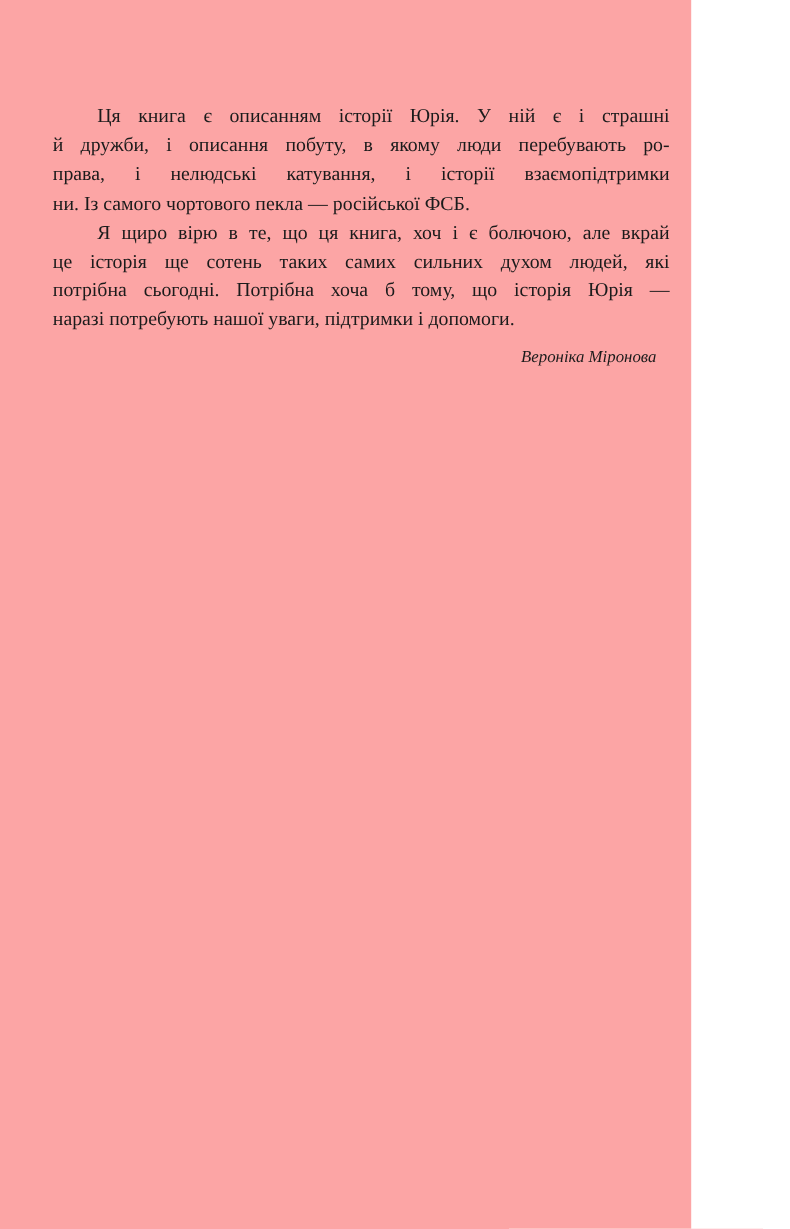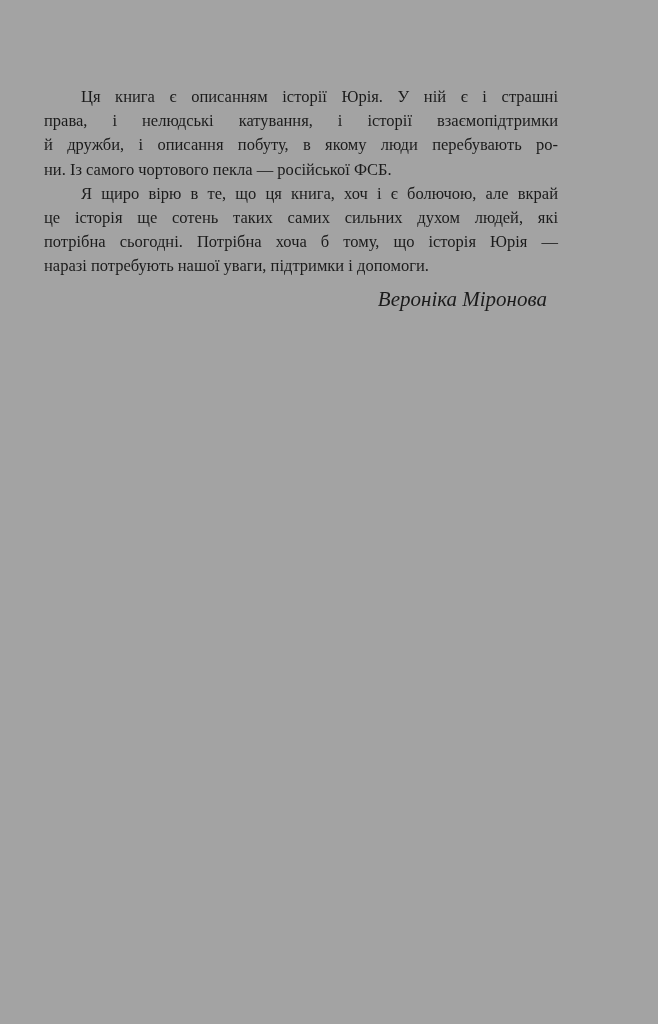--- a/index.html
+++ b/index.html
@@ -7,23 +7,23 @@
     padding: 0;
   }
   body {
     width: 658px;
     height: 1024px;
     background: #ffffff;
     font-family: "Liberation Serif", serif;
   }
   .page {
     position: relative;
-    width: 658px;
+    width: 576px;
     height: 1024px;
-    background: #a3a3a3;
+    background: #fca5a5;
     overflow: hidden;
   }
   .text-block {
     position: absolute;
     left: 44px;
     top: 85px;
     width: 514px;
     color: #1b1b1b;
     font-size: 16.5px;
     line-height: 24.2px;
@@ -39,33 +39,33 @@
   }
   .line.last {
     text-align: right;
     text-align-last: left;
   }
   .signature {
     margin-top: 8px;
     padding-right: 11px;
     text-align: right;
     font-style: italic;
-    font-size: 21px;
+    font-size: 14px;
     line-height: 24px;
     color: #1b1b1b;
   }
 </style>
 </head>
 <body>
 
 <div class="page">
   <div class="text-block" id="paragraphs-container">
       <div class="line first">Ця книга є описанням історії Юрія. У ній є і страшні</div>
+      <div class="line">й дружби, і описання побуту, в якому люди перебувають ро-</div>
       <div class="line">права, і нелюдські катування, і історії взаємопідтримки</div>
-      <div class="line">й дружби, і описання побуту, в якому люди перебувають ро-</div>
       <div class="line last">ни. Із самого чортового пекла — російської ФСБ.</div>
       <div class="line first">Я щиро вірю в те, що ця книга, хоч і є болючою, але вкрай</div>
       <div class="line">це історія ще сотень таких самих сильних духом людей, які</div>
       <div class="line">потрібна сьогодні. Потрібна хоча б тому, що історія Юрія —</div>
       <div class="line last">наразі потребують нашої уваги, підтримки і допомоги.</div>
       <div class="signature">Вероніка Міронова</div>
     </div>
 </div>
 
 </body></html>

